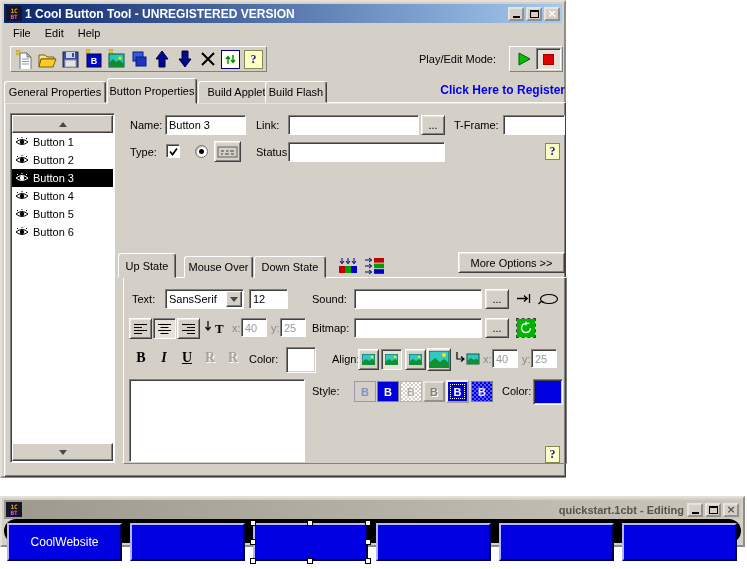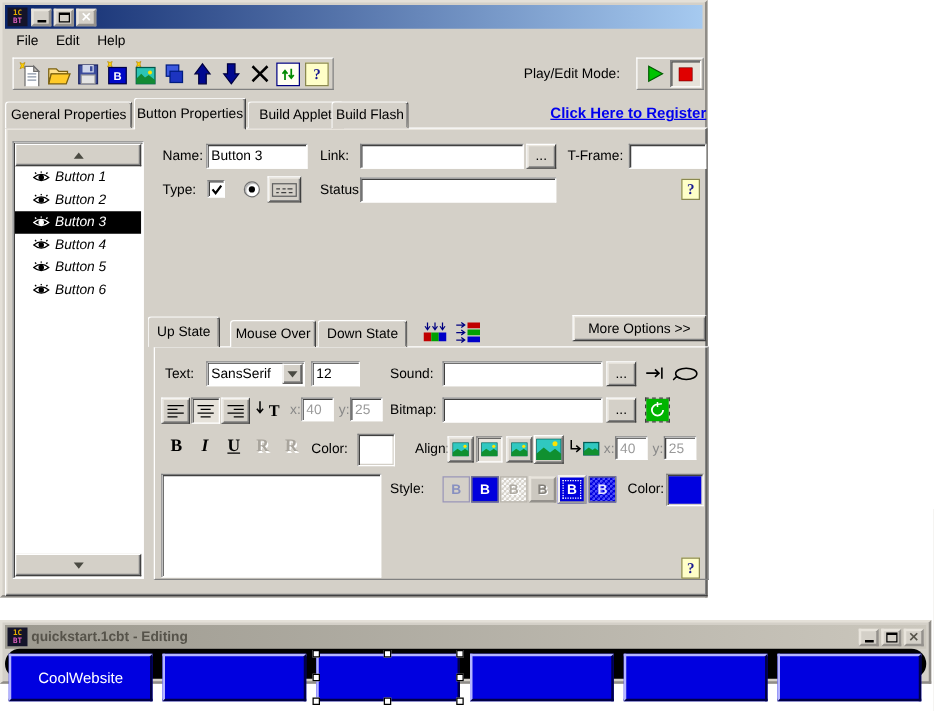--- a/index.html
+++ b/index.html
@@ -30,21 +30,21 @@
 .btn { position:absolute; background:#d4d0c8; border:1px solid; border-color:#fff #404040 #404040 #fff; box-shadow:inset 1px 1px 0 #ece8e0, inset -1px -1px 0 #808080; font-family:"Liberation Sans",sans-serif; font-size:11px; display:flex; align-items:center; justify-content:center; padding:0; }
 .btn.pressed { border-color:#808080 #fff #fff #808080; box-shadow:inset 1px 1px 0 #404040; background:#e6e2da; }
 .tab { position:absolute; top:79px; height:22px; background:#d4d0c8; border:1px solid; border-color:#fff #404040 #d4d0c8 #fff; box-shadow:inset -1px 0 0 #808080; border-radius:3px 3px 0 0; display:flex; align-items:center; justify-content:center; z-index:2; }
 .tab.active { top:76px; height:26px; z-index:4; font-size:11px; }
 .tabpage { position:absolute; left:2px; top:100px; width:562px; height:375px; background:#d4d0c8; border:1px solid; border-color:#fff #404040 #404040 #fff; box-shadow:inset -1px -1px 0 #808080, inset 1px 1px 0 #e8e4dc; z-index:1; }
 .listbox { position:absolute; left:8px; top:111px; width:105px; height:350px; background:#fff; border:1px solid; border-color:#808080 #fff #fff #808080; box-shadow:inset 1px 1px 0 #404040; z-index:3; display:flex; flex-direction:column; padding:1px; }
 .scrollbtn { height:18px; background:#d4d0c8; border:1px solid; border-color:#fff #404040 #404040 #fff; box-shadow:inset -1px -1px 0 #808080; display:flex; align-items:center; justify-content:center; flex:none; }
 .tri-up { width:0; height:0; border-left:4px solid transparent; border-right:4px solid transparent; border-bottom:5px solid #4a4a42; }
 .tri-dn { width:0; height:0; border-left:4px solid transparent; border-right:4px solid transparent; border-top:5px solid #4a4a42; }
 .list-items { flex:1; overflow:hidden; }
-.list-item { height:18px; display:flex; align-items:center; gap:4px; padding-left:14px;font-style:italic; }
+.list-item { height:18px; display:flex; align-items:center; gap:4px; padding-left:3px; }
 .list-item.selected { background:#000; color:#fff; }
 .z { z-index:5; }
 .state-panel { position:absolute; left:121px; top:275px; width:444px; height:187px; border:1px solid; border-color:#fff #808080 #808080 #fff; z-index:2; }
 .stab { top:254px; height:22px; }
 .stab.active { top:251px; height:25px; }
 .combo { position:absolute; background:#fff; border:1px solid; border-color:#808080 #fff #fff #808080; box-shadow:inset 1px 1px 0 #404040; display:flex; align-items:center; }
 .combo-text { flex:1; padding-left:3px; }
 .combo-arrow { width:16px; height:16px; margin:1px; background:#d4d0c8; border:1px solid; border-color:#fff #404040 #404040 #fff; box-shadow:inset -1px -1px 0 #808080; display:flex; align-items:center; justify-content:center; }
 .fmt { position:absolute; width:20px; height:18px; display:flex; align-items:center; justify-content:center; font-family:"Liberation Serif",serif; font-size:14px; background:transparent; border:none; }
 .fmt.dim { color:#a8a49c; text-shadow:1px 1px 0 #fff; }
@@ -56,40 +56,41 @@
 .s2 { background:#0000dd; border:1px solid #808080; color:#fff; }
 .s3 { border:1px solid #b8b4ac; color:#aeaaa2; text-shadow:1px 1px 0 #fff;
       background-image:linear-gradient(45deg,#fff 25%,transparent 25%,transparent 75%,#fff 75%),linear-gradient(45deg,#fff 25%,transparent 25%,transparent 75%,#fff 75%);
       background-color:#d4d0c8; background-size:4px 4px; background-position:0 0,2px 2px; }
 .s4 { background:#ccc8c0; border:2px outset #e8e4dc; color:#83807a; text-shadow:1px 1px 0 #fff; }
 .s5 { background:#0000dd; border:2px outset #f4f2ee; outline:1px dotted #fff; outline-offset:-5px; color:#fff; }
 .s6 { border:1px solid #808080; color:#e8e8ff;
       background-image:linear-gradient(45deg,#5a5aff 25%,transparent 25%,transparent 75%,#5a5aff 75%),linear-gradient(45deg,#5a5aff 25%,transparent 25%,transparent 75%,#5a5aff 75%);
       background-color:#0000dd; background-size:4px 4px; background-position:0 0,2px 2px; }
 .rotate-box { position:absolute; width:18px; height:18px; background:#00b400; outline:1px dashed #404040; display:flex; align-items:center; justify-content:center; }
-.link { position:absolute; color:#0000ee; font-weight:bold; font-size:12px; text-decoration:underline; white-space:nowrap; }
+.link { position:absolute; color:#0000ee; font-weight:bold; font-size:12px; white-space:nowrap; }
 .checkbox { position:absolute; width:14px; height:14px; background:#fff; border:1px solid; border-color:#808080 #fff #fff #808080; box-shadow:inset 1px 1px 0 #404040; display:flex; align-items:center; justify-content:center; }
 .radio { position:absolute; width:13px; height:13px; border-radius:50%; background:#fff; border:1px solid #707070; box-shadow:inset 1px 1px 1px #b0b0b0; display:flex; align-items:center; justify-content:center; }
 .radio-dot { width:5px; height:5px; border-radius:50%; background:#000; }
 .canvas { position:absolute; left:2px; top:21px; right:2px; bottom:2px; background:#000;border-radius:14px; }
 .site-btn { position:absolute; top:4px; width:115px; height:38px; background:#0000e0; border:2px solid; border-color:#b4b4ff #000048 #000048 #b4b4ff; color:#fff; display:flex; align-items:center; justify-content:center; font-size:12px; }
 .sel-box { position:absolute; left:246px; top:1px; width:121px; height:44px; z-index:2; pointer-events:none; }
 .handle { position:absolute; width:6px; height:6px; background:#fff; border:1px solid #000; pointer-events:auto; }
 svg { display:block; }
 </style>
 </head>
 <body>
 
 <div class="win" style="left:0;top:0;width:566px;height:478px;">
 
   <div class="titlebar active">
     <span class="app-icon">
       <span class="t1">1C</span>
       <span class="t2">BT</span>
     </span>
+    <span class="title-text">1 Cool Button Tool - UNREGISTERED VERSION</span>
     <span style="display:flex;gap:2px;">
       <span class="win-btn">
           <span class="g-min"></span>
         </span>
       <span class="win-btn" style="align-items:center;padding:0;">
           <span class="g-max"></span>
         </span>
       <span class="win-btn" style="align-items:center;padding:0;">
           <span class="g-close">×</span>
         </span>
@@ -427,21 +428,21 @@
   <button class="style-btn s5 z" style="left:444px;top:378px;width:23px;height:23px;">B</button>
   <button class="style-btn s6 z" style="left:469px;top:379px;">B</button>
   <span class="lbl z" style="left:500px;top:383px;">Color:</span>
   <span class="swatch z" style="left:531px;top:377px;width:30px;height:26px;">
       <span style="background:#0000e0;"></span>
     </span>
 
   <span class="help-box z" style="position:absolute;left:543px;top:444px;width:15px;height:17px;">?</span>
 </div>
 
-<div class="win" style="left:0;top:496px;width:745px;height:51px;">
+<div class="win" style="left:0;top:496px;width:745px;height:51px;text-align:right;">
   <div class="titlebar inactive">
     <span class="app-icon">
       <span class="t1">1C</span>
       <span class="t2">BT</span>
     </span>
     <span class="title-text" style="font-size:11px;">quickstart.1cbt - Editing</span>
     <span style="display:flex;gap:2px;">
       <span class="win-btn">
           <span class="g-min"></span>
         </span>

